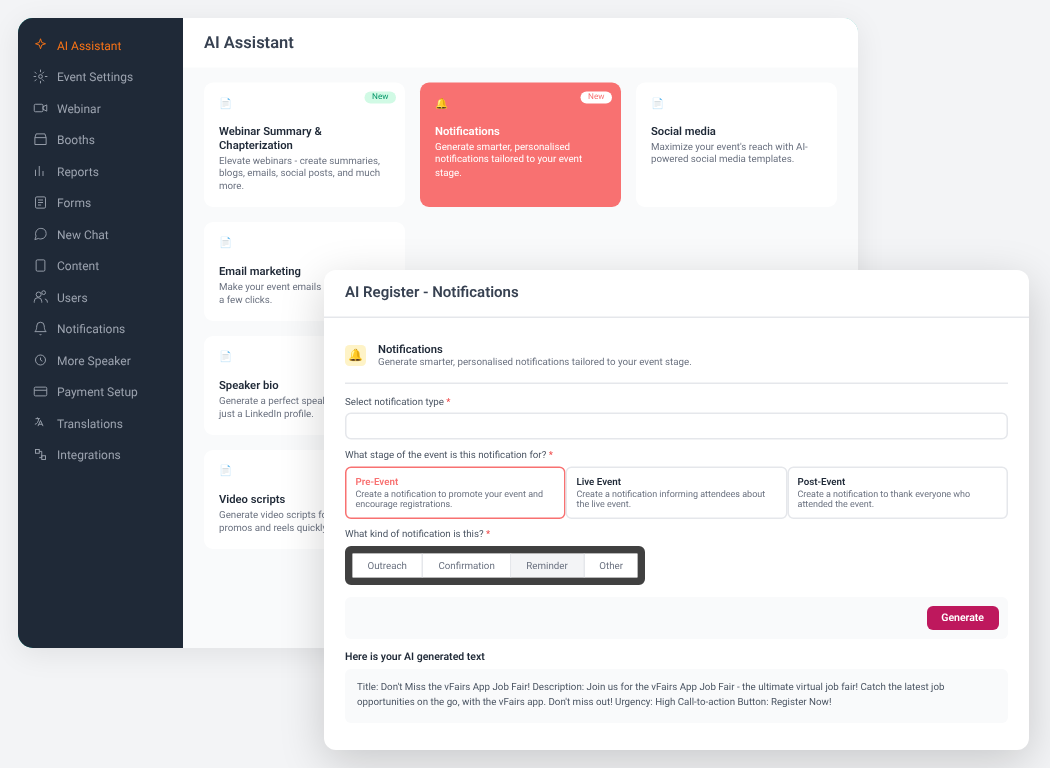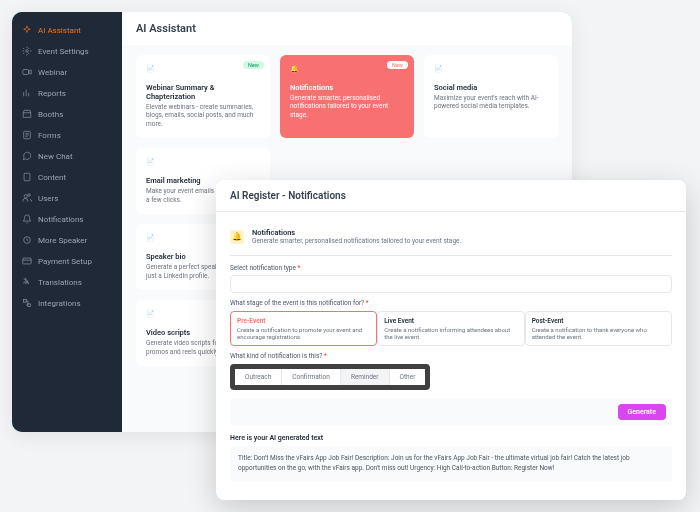--- a/index.html
+++ b/index.html
@@ -35,21 +35,21 @@
 .stage-row{display:flex;gap:0;margin-top:4px}
 .stage-opt{flex:1;border:1px solid #e5e7eb;border-radius:4px;padding:5px 6px;font-size:6px}
 .stage-opt.sel{border-color:#f87171}
 .stage-opt .st-title{font-weight:600;color:#1f2937;margin-bottom:1px;font-size:6.5px}
 .stage-opt.sel .st-title{color:#f87171}
 .kind-row{display:flex;border:5px solid #404040;border-radius:4px;overflow:hidden;margin-top:4px;width:fit-content}
 .kind-opt{padding:4px 10px;font-size:6.5px;border-right:1px solid #e5e7eb;background:#fff;cursor:pointer}
 .kind-opt:last-child{border-right:none}
 .kind-opt.sel{background:#f3f4f6}
 .gen-row{display:flex;justify-content:flex-end;margin-top:8px;padding:6px;background:#f9fafb;border-radius:4px}
-.gen-btn{background:#d946ef;color:#fff;border:none;padding:4px 10px;border-radius:4px;font-size:7px;font-weight:600;cursor:pointer}
+.gen-btn{background:#be185d;color:#fff;border:none;padding:4px 10px;border-radius:4px;font-size:7px;font-weight:600;cursor:pointer}
 .result-label{font-weight:600;color:#1f2937;font-size:7px;margin:8px 0 4px}
 .result-box{background:#f9fafb;border-radius:4px;padding:8px;font-size:6.5px;line-height:1.5;color:#4b5563}
 </style>
 </head>
 <body>
 
 <div class="back-window">
   <div class="sidebar" id="sidebar">
       <div class="sb-item active">
         <span class="sb-icon">
@@ -73,32 +73,32 @@
           <svg viewBox="0 0 24 24">
             <rect x="2" y="6" width="14" height="12" rx="2"></rect>
             <path d="M16 10l6-3v10l-6-3z"></path>
           </svg>
         </span>
         <span>Webinar</span>
       </div>
       <div class="sb-item">
         <span class="sb-icon">
           <svg viewBox="0 0 24 24">
+            <path d="M3 9l2-6h14l2 6M3 9v11h18V9M3 9h18"></path>
+          </svg>
+        </span>
+        <span>Booths</span>
+      </div>
+      <div class="sb-item">
+        <span class="sb-icon">
+          <svg viewBox="0 0 24 24">
             <path d="M4 20V10m6 10V4m6 16v-8"></path>
           </svg>
         </span>
         <span>Reports</span>
-      </div>
-      <div class="sb-item">
-        <span class="sb-icon">
-          <svg viewBox="0 0 24 24">
-            <path d="M3 9l2-6h14l2 6M3 9v11h18V9M3 9h18"></path>
-          </svg>
-        </span>
-        <span>Booths</span>
       </div>
       <div class="sb-item">
         <span class="sb-icon">
           <svg viewBox="0 0 24 24">
             <rect x="4" y="3" width="16" height="18" rx="2"></rect>
             <path d="M8 8h8M8 12h8M8 16h5"></path>
           </svg>
         </span>
         <span>Forms</span>
       </div>

